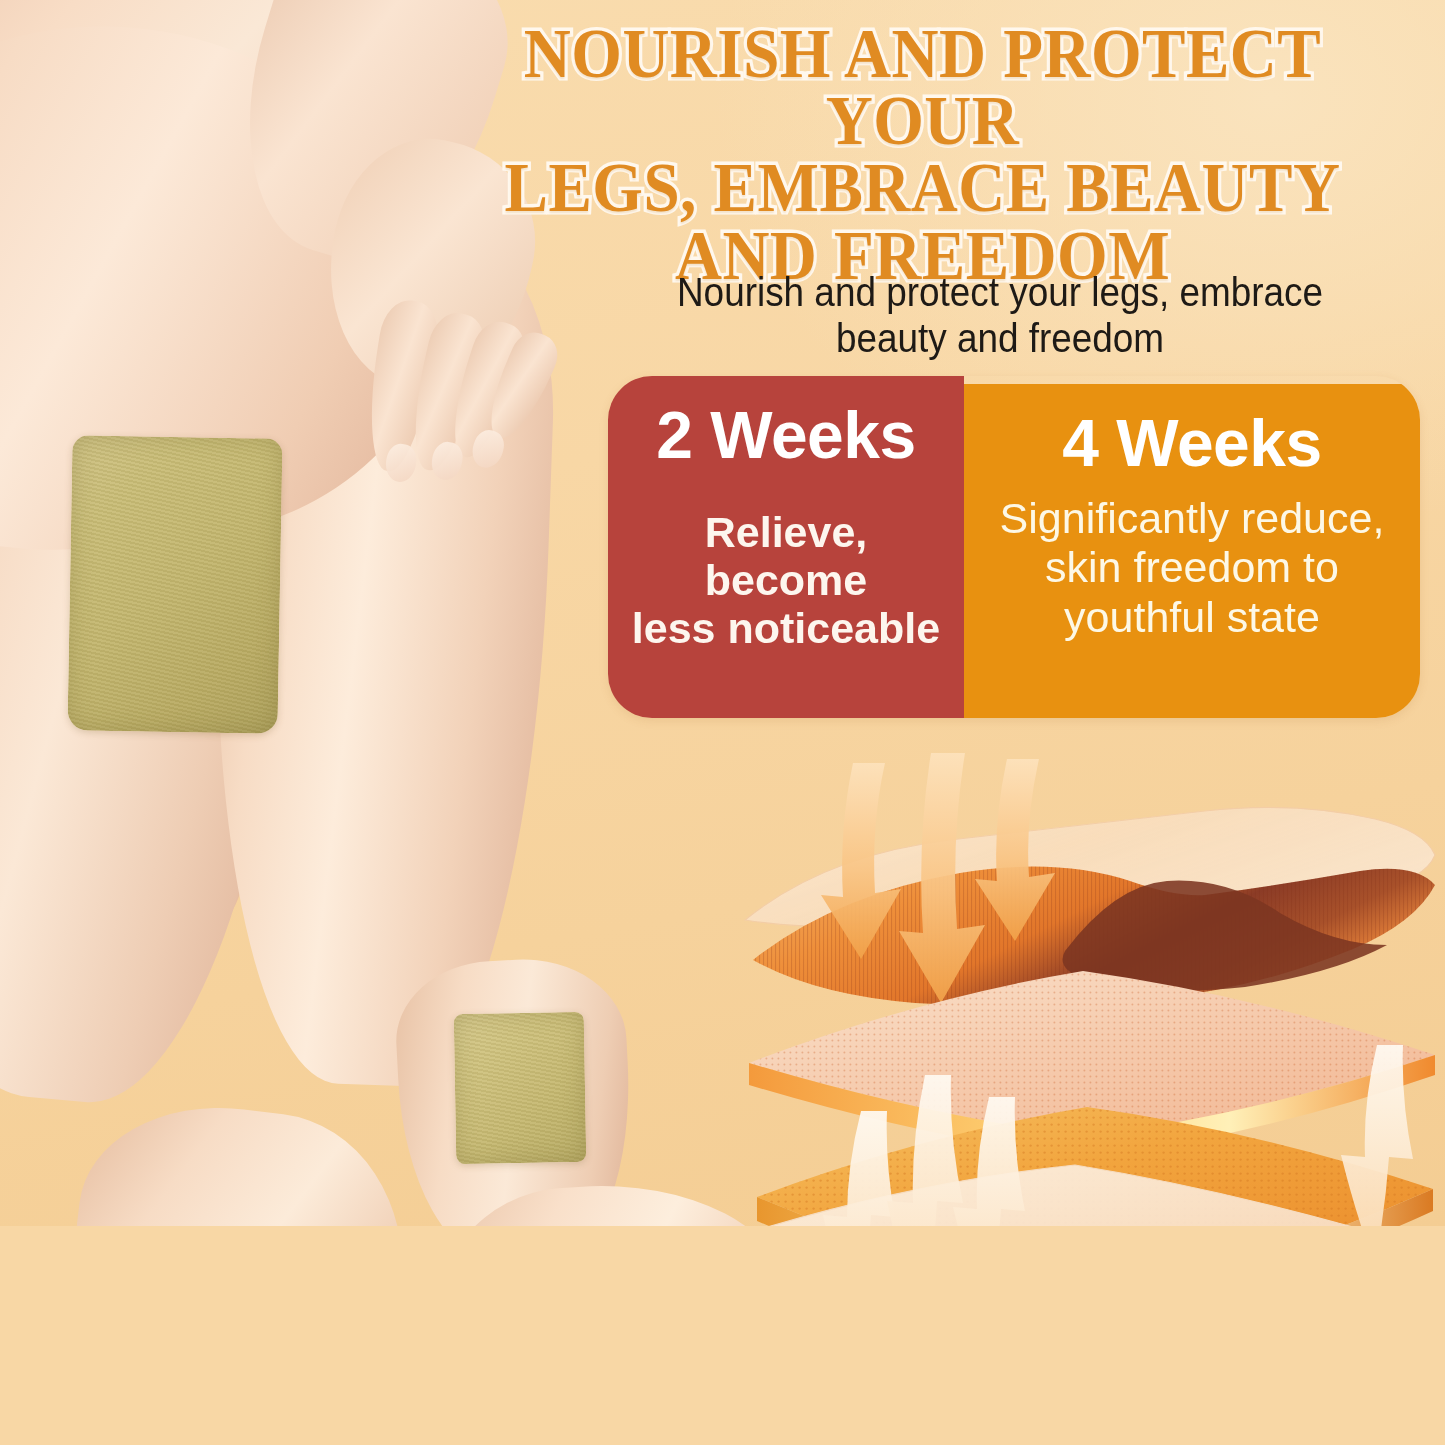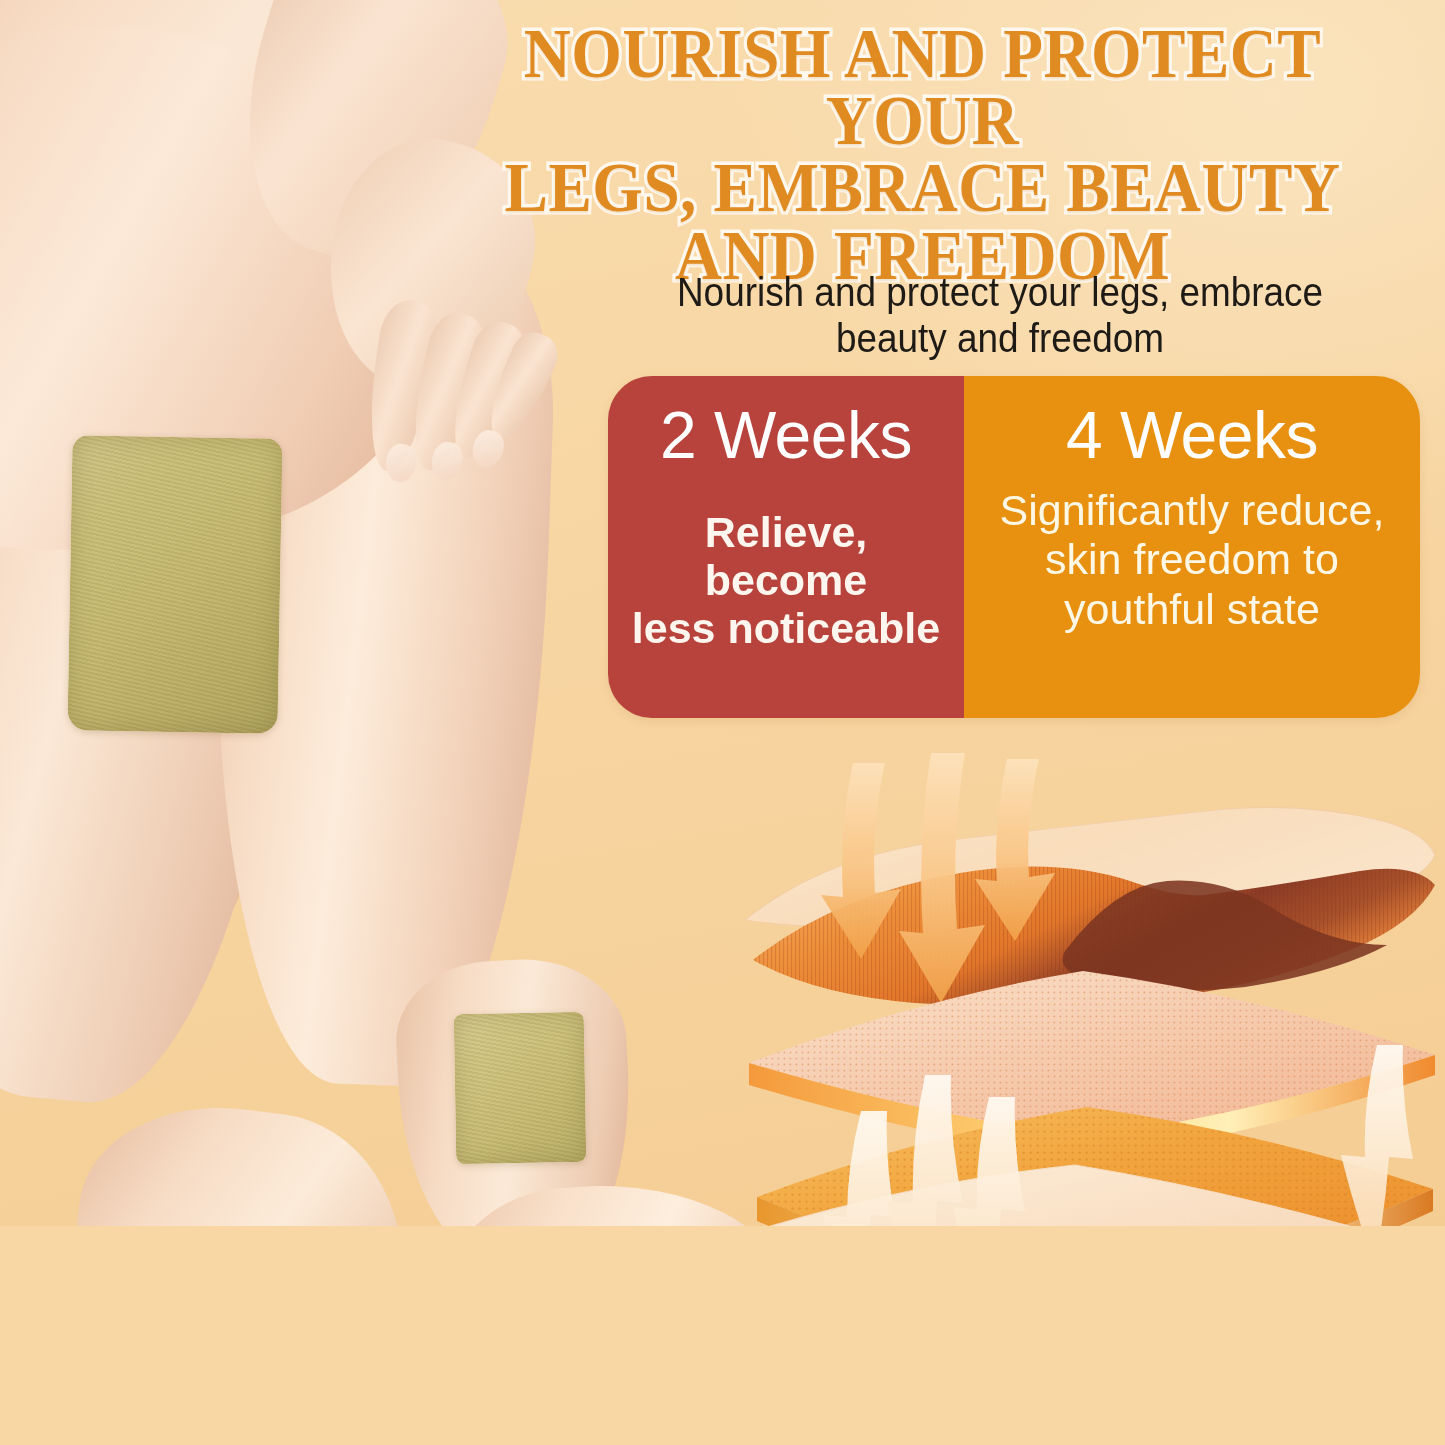--- a/index.html
+++ b/index.html
@@ -190,24 +190,24 @@
   .compare {
     position:absolute; left:608px; top:376px;
     width:812px; height:342px;
     border-radius:44px;
     overflow:hidden;
     display:flex;
     box-shadow:0 3px 10px rgba(160,100,40,.13);
   }
   .panel { height:100%; padding:26px 14px 18px; text-align:center; }
   .panel-left  { width:356px; background:#b7433c; }
-  .panel-right { width:456px; background:#e89110; }
+  .panel-right { width:456px; background:#e89110;margin-top:8px; }
 
   .panel-title {
-    font-size:66px; font-weight:400; color:#ffffff;
+    font-size:66px; font-weight:700; color:#ffffff;
     line-height:1.0; letter-spacing:-0.5px;
   }
   .panel-left .panel-desc {
     margin-top:40px;
     font-size:43px; line-height:1.12; color:#fdf6ee; font-weight:700;
     white-space:pre-line;
   }
   .panel-right .panel-title { color:#ffffff; }
   .panel-right .panel-desc {
     margin-top:18px;

